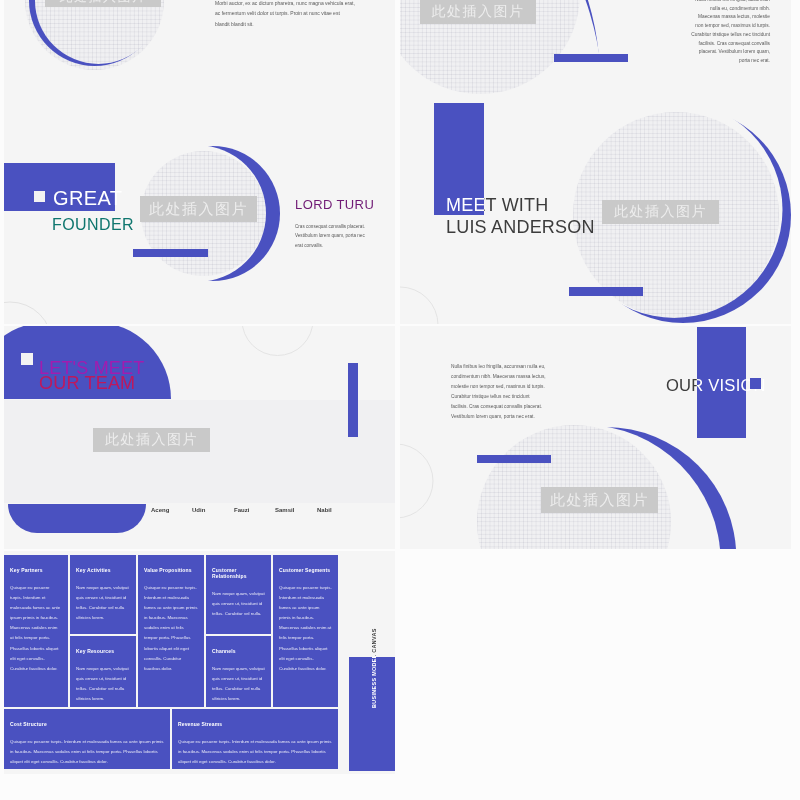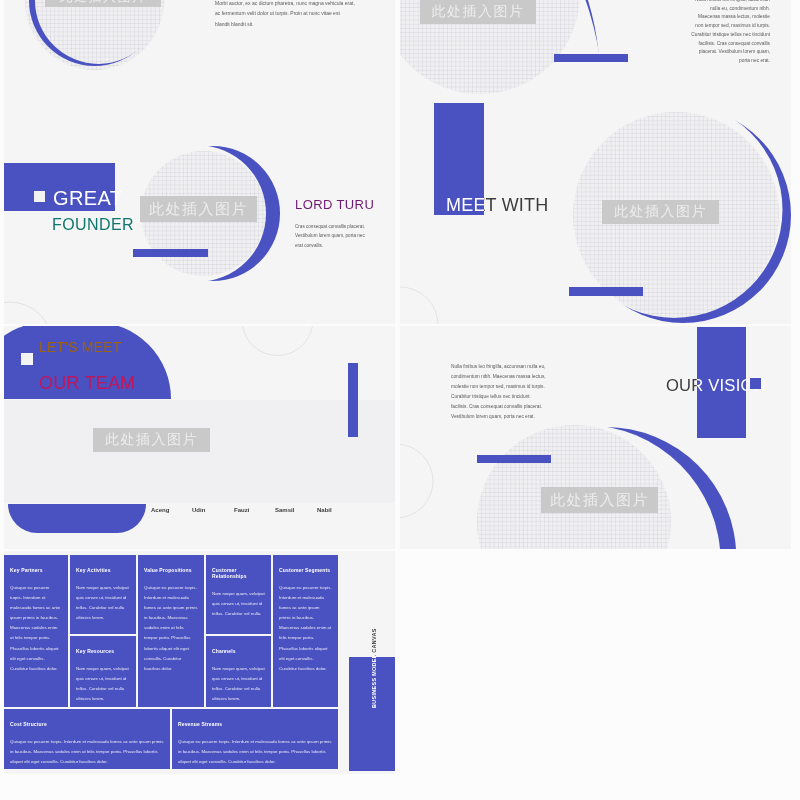--- a/index.html
+++ b/index.html
@@ -97,35 +97,36 @@
           <mask id="cr4">
             <circle cx="283" cy="114" r="108" fill="#fff"></circle>
             <circle cx="274.2" cy="108.6" r="108.3" fill="#000"></circle>
           </mask>
         </defs>
       <rect x="0" y="0" width="391" height="223" fill="#4a51c0" mask="url(#cr4)"></rect>
     </svg>
     <div class="bluebar" style="left:34px;top:2px;width:50px;height:112px;"></div>
     <div class="ttl" style="left:46px;top:94px;font-size:18px;color:#ffffff;letter-spacing:0.2px;">MEET WITH</div>
     <div class="ttl" style="left:46px;top:94px;font-size:18px;color:#3c3c3c;letter-spacing:0.2px;clip-path:inset(0 0 0 38px);">MEET WITH</div>
+    <div class="ttl" style="left:46px;top:116px;font-size:18px;color:#3c3c3c;letter-spacing:0.2px;">LUIS ANDERSON</div>
     <div class="ph" style="left:202px;top:99px;width:117px;height:24px;font-size:14px;">此处插入图片</div>
     <div class="bluebar" style="left:169px;top:186px;width:74px;height:9px;"></div>
   </div>
 
   <div class="slide sl-c1 sl-r2">
     <div class="abs grid-tex" style="left:0;top:74px;width:391px;height:103px;background:#f0f0f2;"></div>
     <svg class="abs" style="left:0;top:0;width:391px;height:223px;" viewBox="0 0 391 223">
       <circle cx="273.5" cy="-6" r="35.5" fill="none" stroke="#e4e4e4" stroke-width="1"></circle>
     </svg>
     <div class="abs" style="left:-33px;top:-4px;width:200px;height:77px;background:#4a51c0;
                 border-radius:100px 100px 0 0;"></div>
     <div class="abs" style="left:4px;top:178px;width:138px;height:29px;background:#4a51c0;
                 border-radius:0 0 69px 69px;"></div>
     <div class="abs" style="left:17px;top:27px;width:12px;height:12px;background:#f3f3f3;"></div>
-    <div class="ttl" style="left:35px;top:13px;font-size:14px;color:#a16207;letter-spacing:0.2px;">LET'S MEET</div>
+    <div class="ttl" style="left:35px;top:32px;font-size:18px;color:#a21caf;letter-spacing:0.2px;">LET'S MEET</div>
     <div class="ttl" style="left:35px;top:47px;font-size:18px;color:#be185d;letter-spacing:0.2px;">OUR TEAM</div>
     <div class="bluebar" style="left:344px;top:37px;width:10px;height:74px;"></div>
     <div class="ph" style="left:89px;top:102px;width:117px;height:24px;font-size:14px;">此处插入图片</div>
     <div class="abs" style="left:0;top:0;">
       <div class="ttl" style="left:147px;top:181px;font-size:6px;font-weight:bold;color:#3c3c3c;">Aceng</div>
       <div class="ttl" style="left:188px;top:181px;font-size:6px;font-weight:bold;color:#3c3c3c;">Udin</div>
       <div class="ttl" style="left:230px;top:181px;font-size:6px;font-weight:bold;color:#3c3c3c;">Fauzi</div>
       <div class="ttl" style="left:271px;top:181px;font-size:6px;font-weight:bold;color:#3c3c3c;">Samsil</div>
       <div class="ttl" style="left:313px;top:181px;font-size:6px;font-weight:bold;color:#3c3c3c;">Nabil</div>
     </div>

